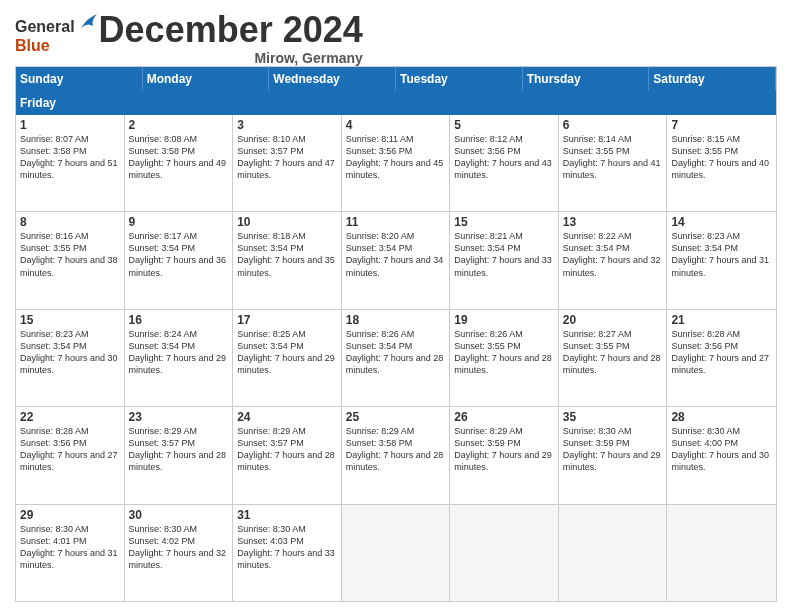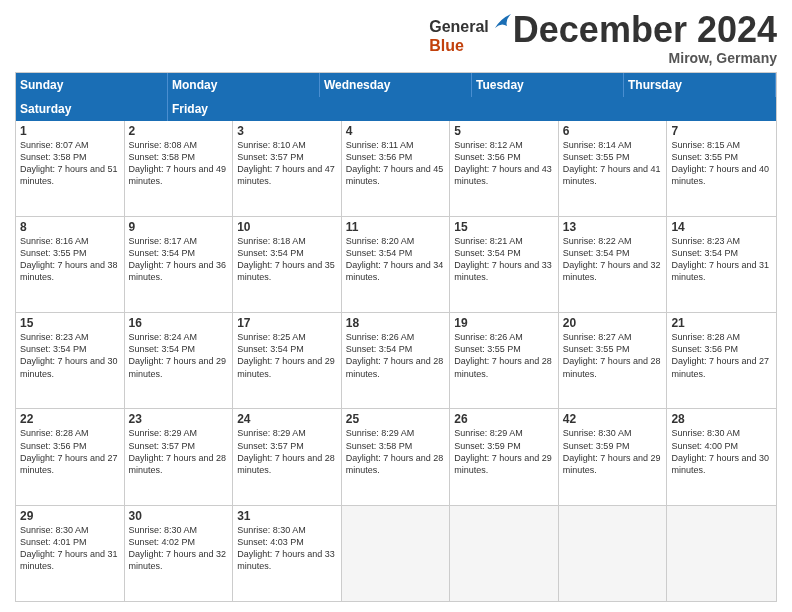--- a/index.html
+++ b/index.html
@@ -12,23 +12,22 @@
     }
     .page {
       width: 792px;
       height: 612px;
       padding: 10px 15px 10px 15px;
       display: flex;
       flex-direction: column;
     }
     .header {
       display: flex;
-      justify-content: flex-end;
+      justify-content: flex-start;
       align-items: flex-start;
-      margin-bottom: 6px;
     }
     .logo {
       display: flex;
       align-items: center;
     }
     .logo-text {
       font-size: 16px;
       font-weight: bold;
       line-height: 1.2;
     }
@@ -54,21 +53,21 @@
       font-weight: bold;
     }
     .calendar {
       flex: 1;
       display: flex;
       flex-direction: column;
       border: 1px solid #ccc;
     }
     .cal-header {
       display: grid;
-      grid-template-columns: repeat(5, 1fr);
+      grid-template-columns: repeat(6, 1fr);
       background: #1a6eb5;
     }
     .cal-header-cell {
       padding: 5px 4px;
       color: #fff;
       font-size: 12px;
       font-weight: bold;
       text-align: left;
       border-right: 1px solid #4a8ed0;
     }
@@ -246,21 +245,21 @@
           </div>
           <div class="cal-cell">
             <span class="day-num">25</span>
             <div class="cell-text">Sunrise: 8:29 AM<br>Sunset: 3:58 PM<br>Daylight: 7 hours and 28 minutes.</div>
           </div>
           <div class="cal-cell">
             <span class="day-num">26</span>
             <div class="cell-text">Sunrise: 8:29 AM<br>Sunset: 3:59 PM<br>Daylight: 7 hours and 29 minutes.</div>
           </div>
           <div class="cal-cell">
-            <span class="day-num">42</span>
+            <span class="day-num">35</span>
             <div class="cell-text">Sunrise: 8:30 AM<br>Sunset: 3:59 PM<br>Daylight: 7 hours and 29 minutes.</div>
           </div>
           <div class="cal-cell">
             <span class="day-num">28</span>
             <div class="cell-text">Sunrise: 8:30 AM<br>Sunset: 4:00 PM<br>Daylight: 7 hours and 30 minutes.</div>
           </div>
         </div>
         <div class="cal-row">
           <div class="cal-cell">
             <span class="day-num">29</span>

